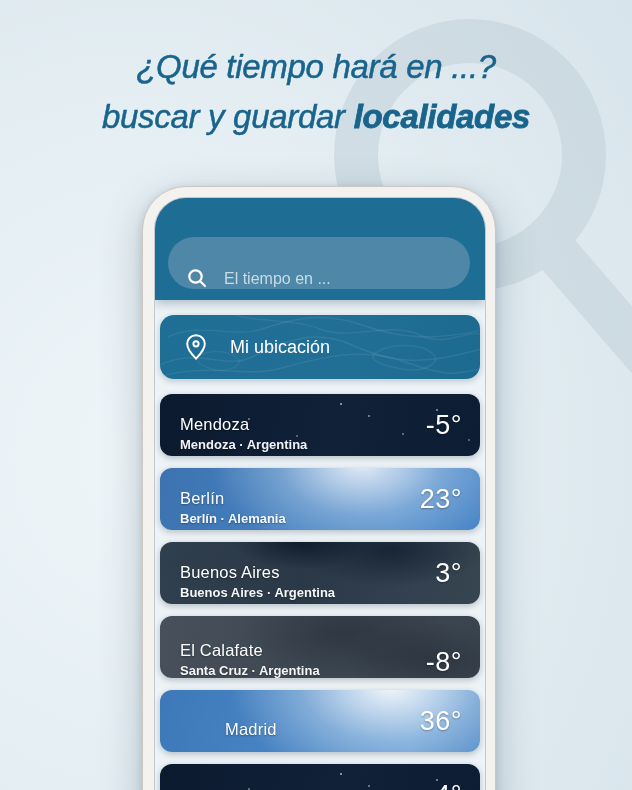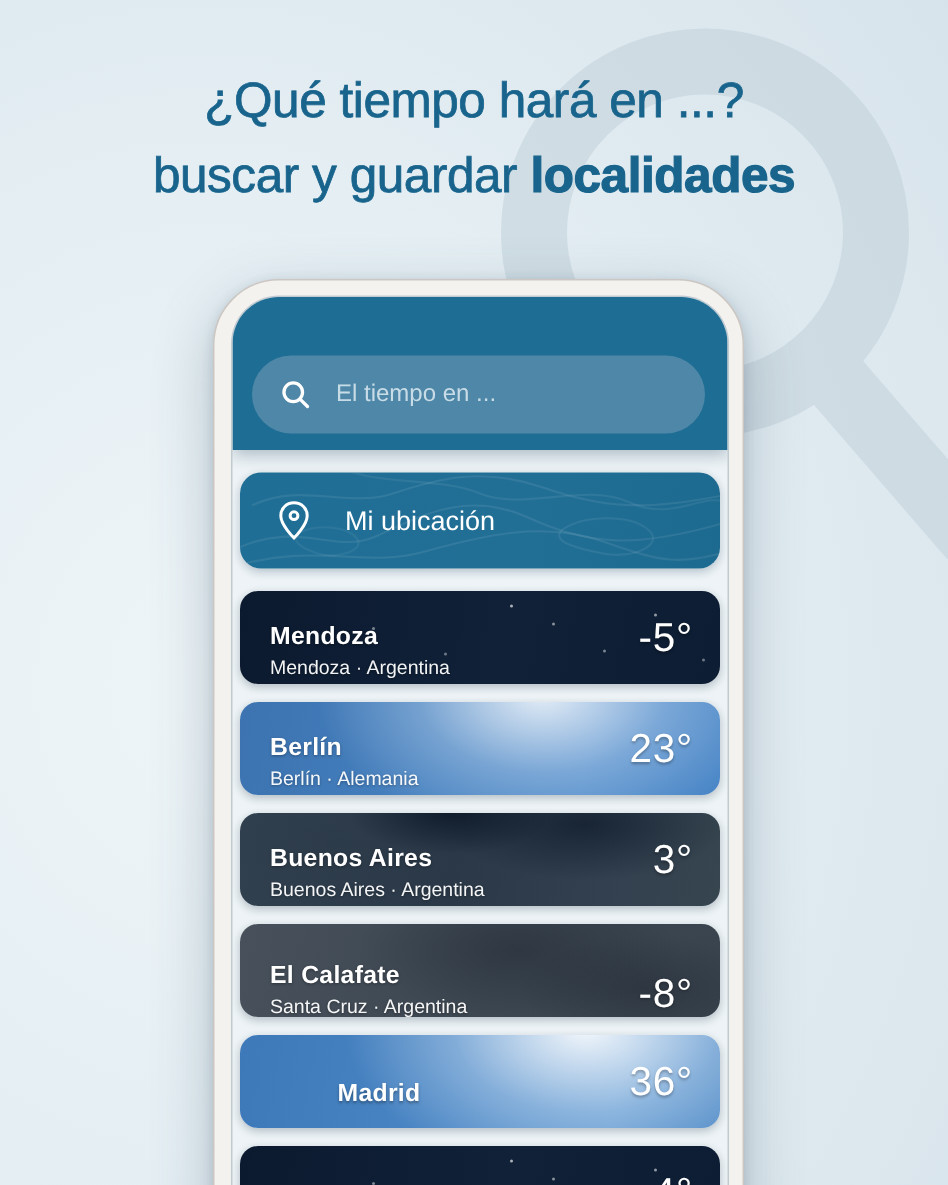--- a/index.html
+++ b/index.html
@@ -9,40 +9,40 @@
     background:radial-gradient(120% 110% at 22% 58%, #eef5f8 0%, #e4eef3 40%, #d9e5ec 78%, #d0dfe8 100%);
   }
   
   .watermark{position:absolute;left:0;top:0;width:632px;height:790px;opacity:.55;}
   
   .title{
     position:absolute;left:0;top:42px;width:100%;margin:0;
     text-align:center;color:#19648c;font-size:33px;line-height:50px;font-weight:400;
     letter-spacing:-.3px;-webkit-text-stroke:.5px #19648c;
   }
-  .title .line{display:block;}
+  .title .line{display:block;font-style:italic;}
   .title strong{font-weight:700;-webkit-text-stroke:.8px #19648c;}
   
   .phone{
     position:absolute;left:142px;top:186px;width:354px;height:640px;
     background:#f4f2ef;border:1px solid #ccc7c2;border-radius:44px 44px 0 0;
     box-shadow:0 14px 40px rgba(55,80,100,.30), 0 2px 8px rgba(55,80,100,.18);
     padding:10px 11px 0 11px;
   }
   .screen{
     position:relative;width:332px;height:630px;border-radius:32px 32px 0 0;
     background:#edf3f6;overflow:hidden;border:1px solid rgba(110,125,140,.35);
   }
   .appbar{
     position:relative;height:102px;background:#1e6d94;
     box-shadow:0 3px 10px rgba(15,50,75,.30);
   }
   .search{
     position:absolute;left:13px;top:39px;width:302px;height:52px;border-radius:26px;
-    background:#4e87a7;display:flex;align-items:center;padding:0 18px;gap:14px;cursor:text;
+    background:#4e87a7;display:flex;align-items:flex-end;padding:0 18px;gap:14px;cursor:text;
   }
   .search svg{flex:0 0 auto;}
   .search input{
     flex:1;border:none;outline:none;background:transparent;color:#eaf3f8;font-size:16px;
   }
   .search input::placeholder{color:#c8dce7;opacity:1;}
   .content{padding:15px 5px 0 5px;}
   
   .mylocation{
     position:relative;display:flex;align-items:center;gap:22px;width:100%;height:64px;
@@ -52,22 +52,22 @@
   }
   .mylocation > *{position:relative;z-index:1;}
   .mylocation .contours{position:absolute;left:0;top:0;z-index:0;}
   
   .card{
     position:relative;display:flex;align-items:center;width:100%;height:62px;
     margin-bottom:12px;border-radius:12px;overflow:hidden;cursor:pointer;
     color:#fff;box-shadow:0 2px 6px rgba(25,50,70,.28);
   }
   .card-left{flex:1;padding-left:20px;text-shadow:0 1px 2px rgba(0,0,0,.35);}
-  .card-name{font-size:16.5px;font-weight:700;letter-spacing:.2px;line-height:20px;margin-top:16px;}
-  .card-region{font-size:13px;font-weight:400;opacity:.95;margin-top:3px;}
+  .card-name{font-size:16.5px;font-weight:400;letter-spacing:.2px;line-height:20px;margin-top:16px;}
+  .card-region{font-size:13px;font-weight:700;opacity:.95;margin-top:3px;}
   .card-temp{
     padding-right:18px;font-size:27px;font-weight:400;letter-spacing:.5px;
     text-shadow:0 1px 2px rgba(0,0,0,.30);
   }
   
   .sky-night-clear{
     background:linear-gradient(100deg,#0c1a2f 0%,#102138 55%,#0d1d33 100%);
   }
   .sky-night-clear::after{
     content:"";position:absolute;left:180px;top:9px;width:2px;height:2px;border-radius:50%;

